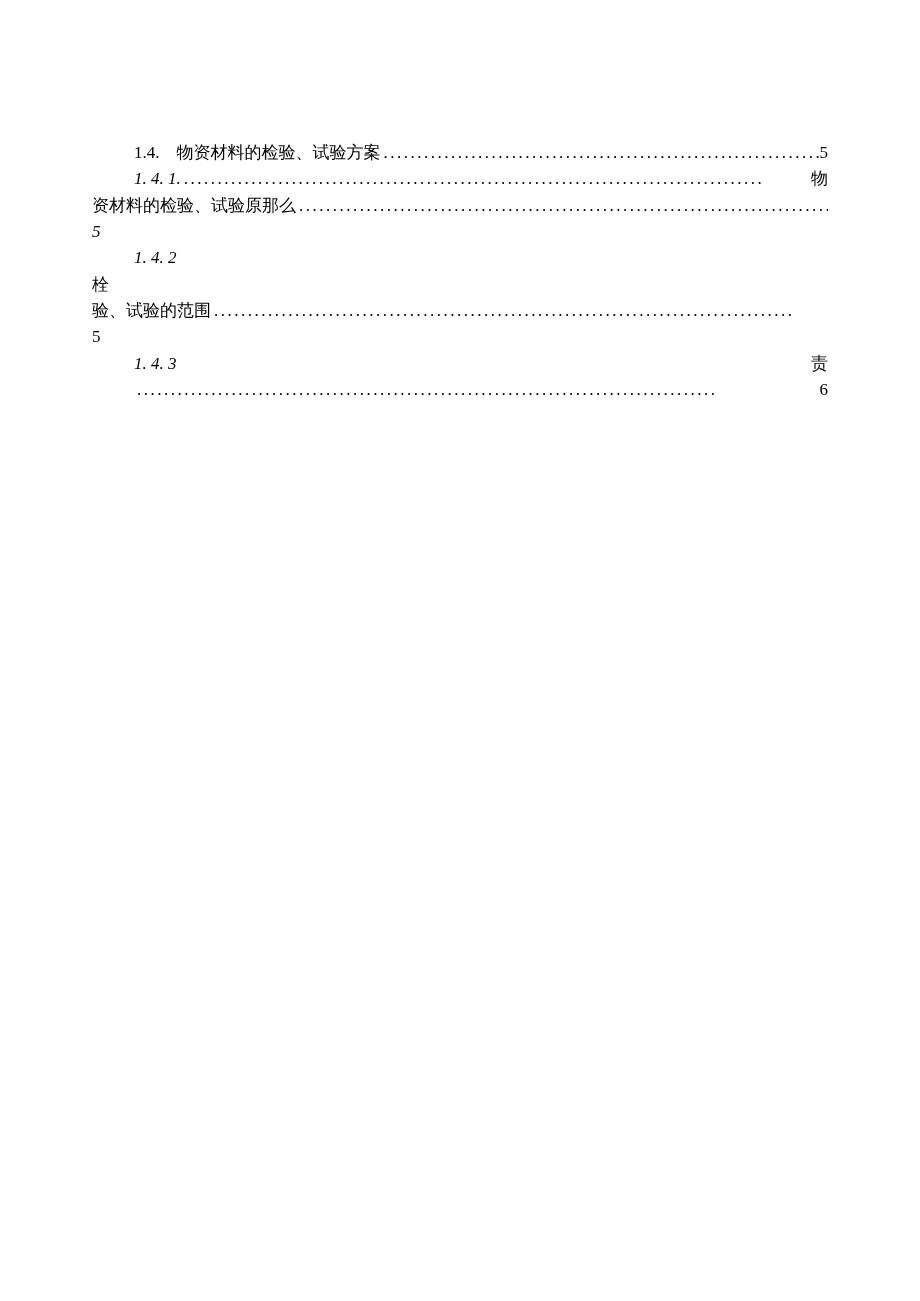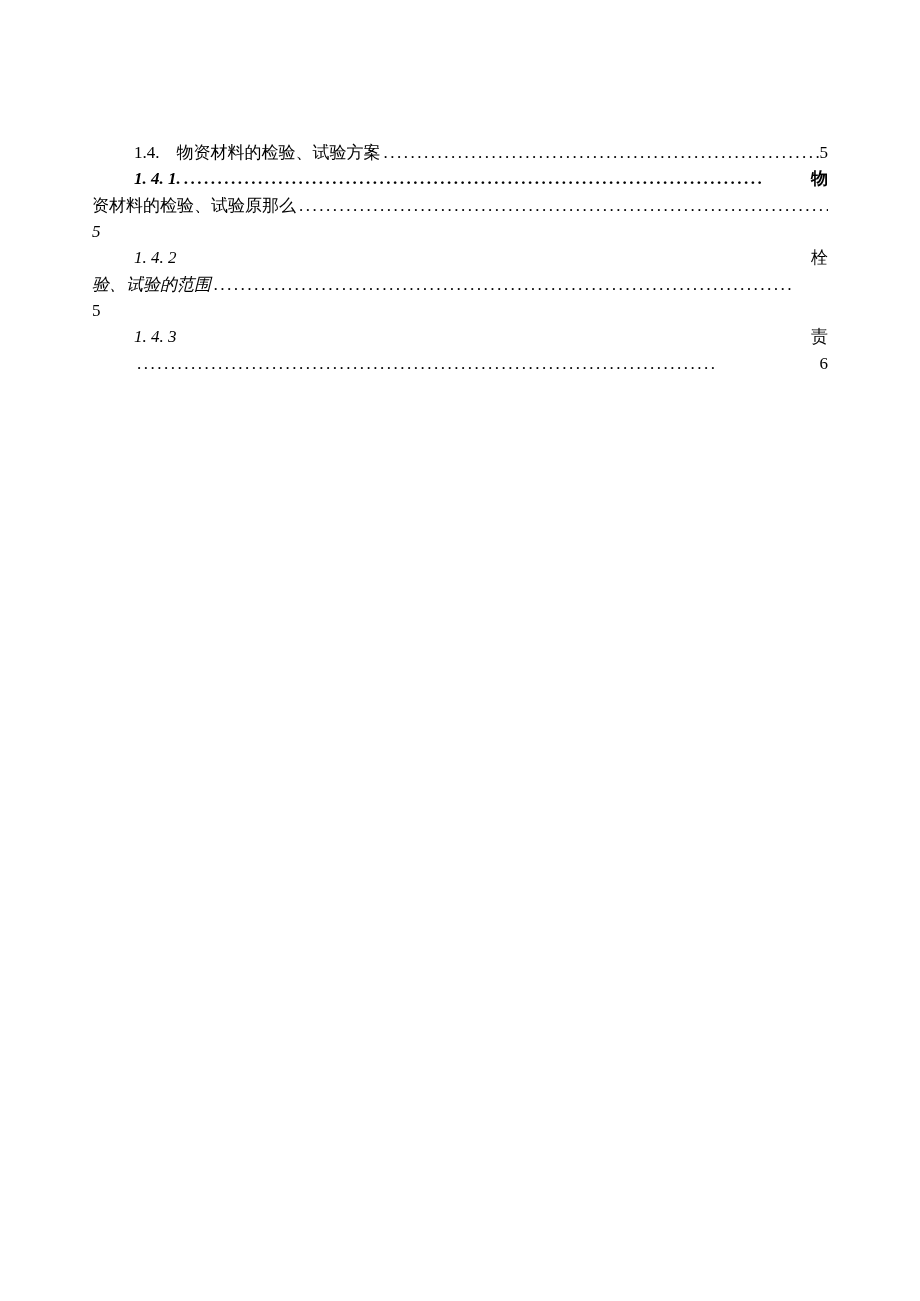--- a/index.html
+++ b/index.html
@@ -49,21 +49,20 @@
       padding-left: 3px;
       padding-right: 3px;
     }
     .page-num {
       flex-shrink: 0;
       white-space: nowrap;
     }
     .line-141-row1 {
       display: flex;
       align-items: baseline;
-      font-weight: bold;
     }
     .line-141-num {
       padding-left: 42px;
       flex-shrink: 0;
     }
     .line-141-suffix {
       flex-shrink: 0;
     }
     .line-141-row2 {
       display: flex;
@@ -71,33 +70,33 @@
     }
     .line-141-prefix {
       flex-shrink: 0;
     }
     .line-141-page {
       font-style: italic;
     }
     .line-142-row1 {
       display: flex;
       align-items: baseline;
+      flex-direction: column;
     }
     .line-142-num {
       padding-left: 42px;
       flex-shrink: 0;
       font-style: italic;
     }
     .line-142-suffix {
       flex-shrink: 0;
     }
     .line-142-row2 {
       display: flex;
       align-items: flex-start;
-      font-style: italic;
     }
     .line-142-prefix {
       flex-shrink: 0;
     }
     .line-143-row1 {
       display: flex;
       align-items: flex-end;
     }
     .line-143-num {
       padding-left: 42px;

